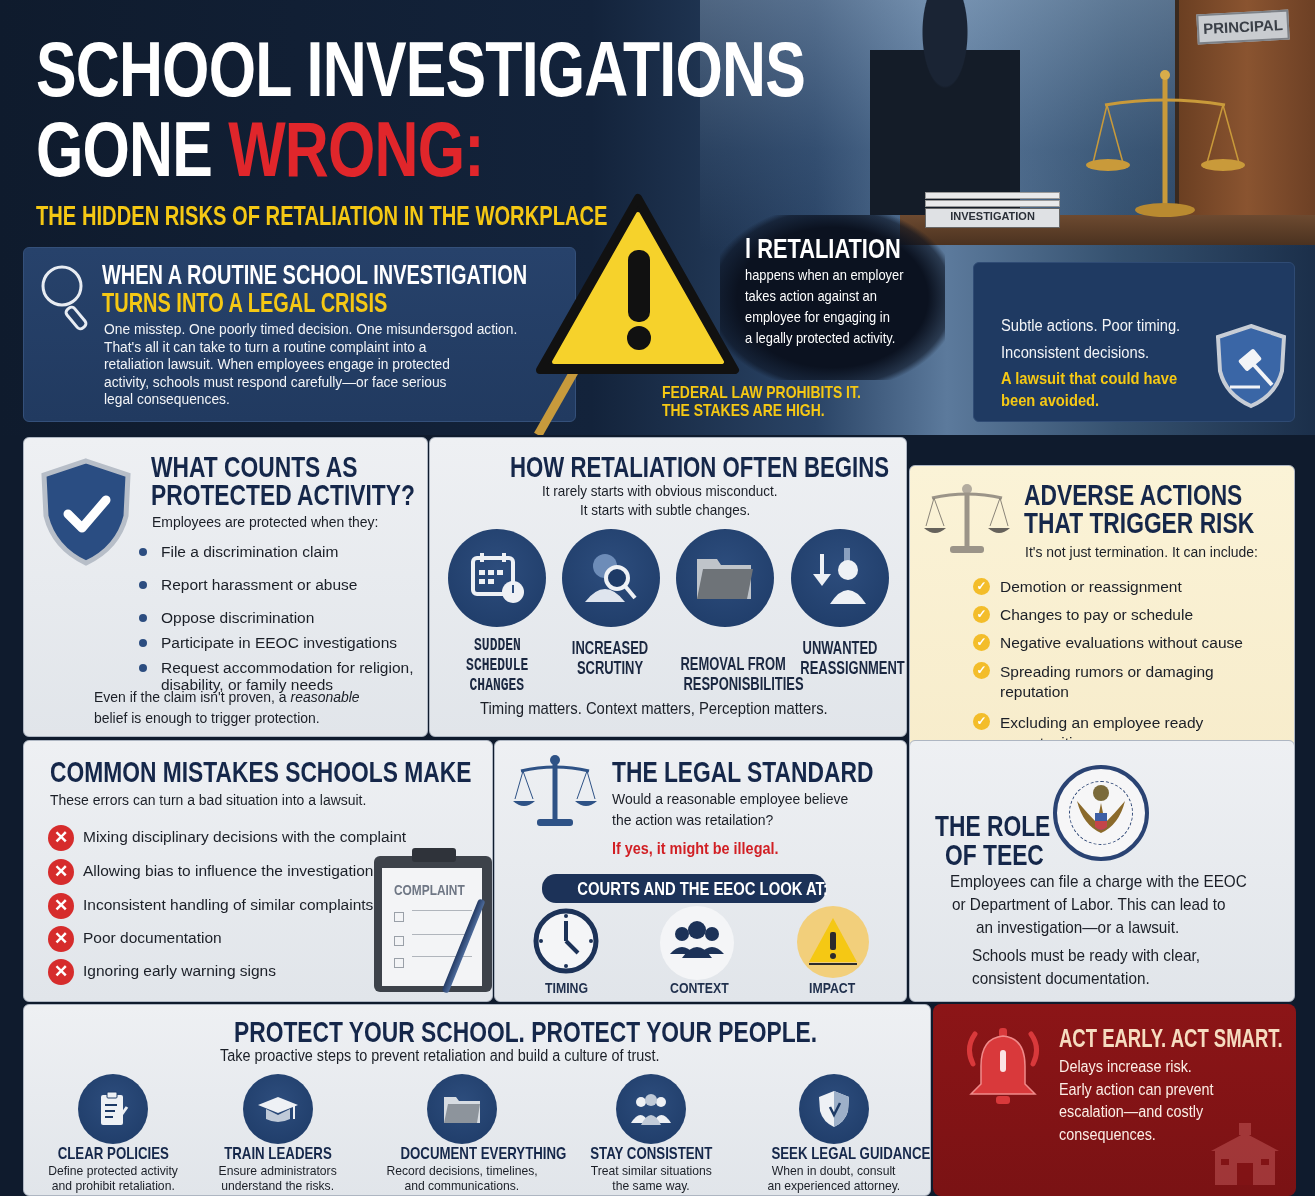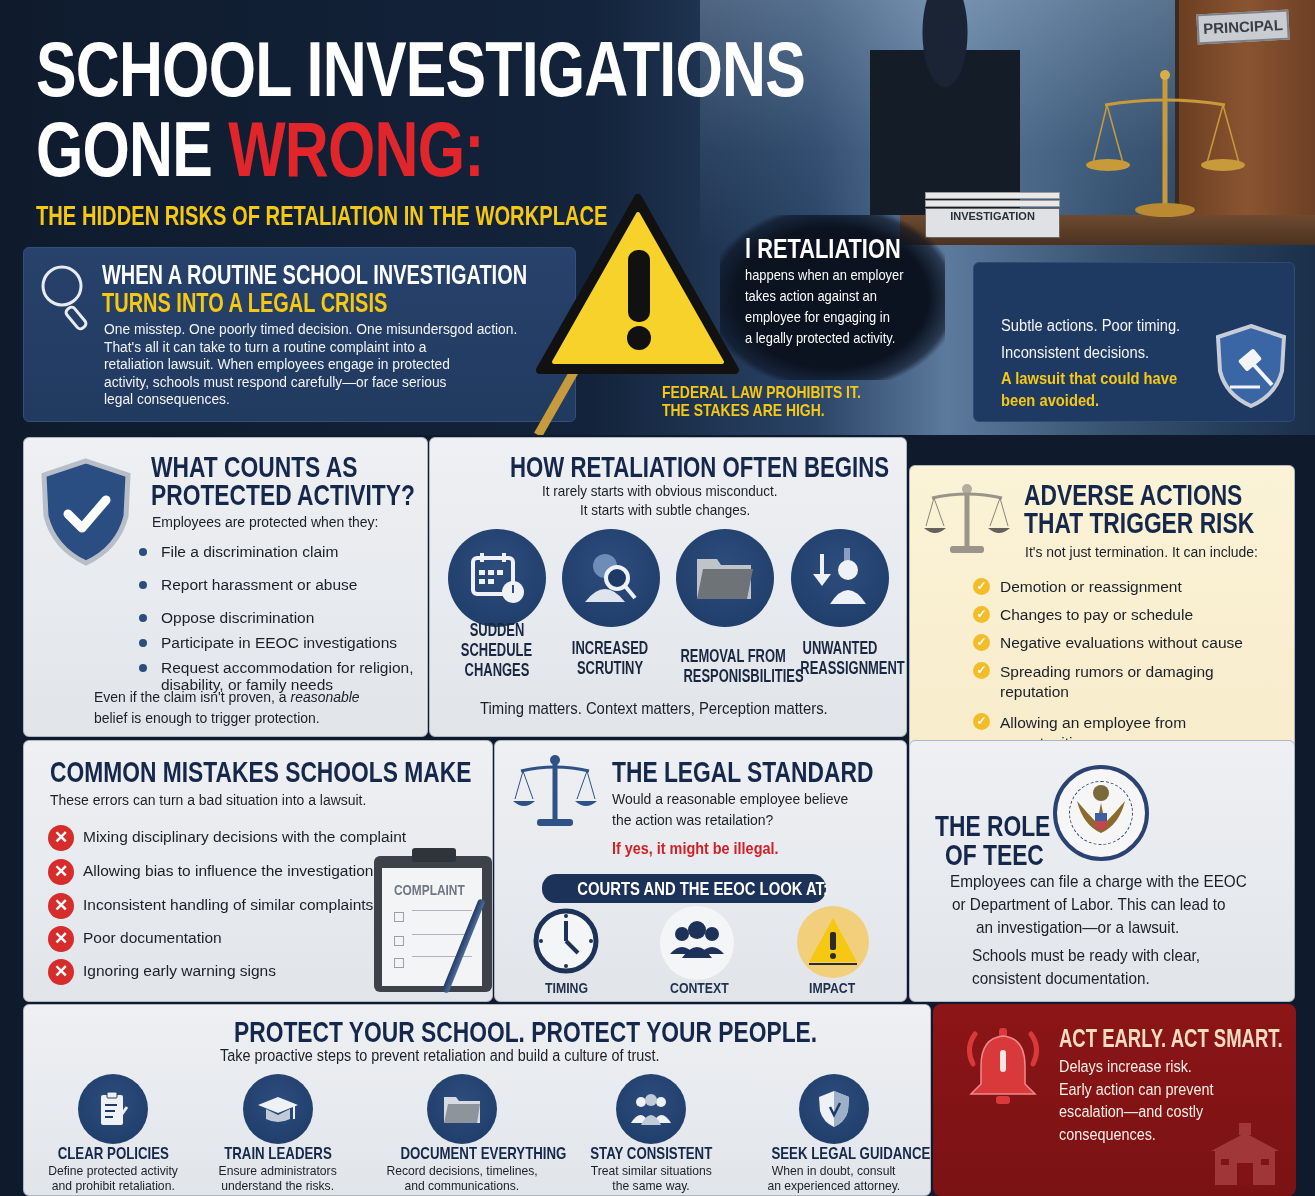--- a/index.html
+++ b/index.html
@@ -39,21 +39,21 @@
   }
   .desk {
     position: absolute; left: 900px; top: 215px; width: 415px; height: 30px;
     background: linear-gradient(180deg, #6d4a30, #4b3220);
   }
   .books {
     position: absolute; left: 925px; top: 192px; width: 135px; height: 44px;
   }
   .book { height: 7px; background: #e9e9ea; border: 1px solid #999; margin-bottom: 1px; }
   .book-label {
-    background: #dfe1e4; border: 1px solid #666; height: 30px;
+    background: #dfe1e4; border: 1px solid #666; height: 20px;
     font-size: 11px; font-weight: 700; color: #2a2f38; text-align: center; line-height: 14px;
   }
   .scales-photo {
     position: absolute; left: 1085px; top: 65px; width: 160px; height: 160px;
   }
 
   .title-line {
     position: absolute; left: 36px; color: #ffffff;
     font-size: 78px; font-weight: 700; line-height: 1; letter-spacing: -1px;
     transform: scaleX(0.78); transform-origin: left top; white-space: nowrap;
@@ -334,27 +334,27 @@
   <div class="circle-icon" style="left:361px; top:91px; width:98px; height:98px;">
     <svg width="64" height="64" viewBox="0 0 64 64">
         <line x1="14" y1="8" x2="14" y2="32" stroke="#eef1f5" stroke-width="4"></line>
         <path d="M5 28 L14 40 L23 28 Z" fill="#eef1f5"></path>
         <rect x="36" y="2" width="6" height="14" fill="#8aa0bf"></rect>
         <circle cx="40" cy="24" r="10" fill="#eef1f5"></circle>
         <path d="M22 58 Q40 30 58 58 Z" fill="#eef1f5"></path>
       </svg>
   </div>
 
-  <div class="icon-label" style="left:17px; top:182px; width:100px;">
+  <div class="icon-label" style="left:17px; top:197px; width:100px;font-family:Liberation Mono, monospace;">
     <span>SUDDEN</span><br><span>SCHEDULE</span><br><span>CHANGES</span>
   </div>
   <div class="icon-label" style="left:125px; top:200px; width:110px;">
     <span>INCREASED</span><br><span>SCRUTINY</span>
   </div>
-  <div class="icon-label" style="left:230px; top:208px; width:130px;">
+  <div class="icon-label" style="left:230px; top:216px; width:130px;">
     <span>REMOVAL FROM</span><br><span>RESPONISBILITIES</span>
   </div>
   <div class="icon-label" style="left:350px; top:200px; width:120px;">
     <span>UNWANTED</span><br><span>REASSIGNMENT</span>
   </div>
   <div class="ptext" style="left:50px; top:261px; font-size:16.5px;">Timing matters. Context matters, Perception matters.</div>
 </div>
 
 <div class="panel cream" style="left:909px; top:437px; width:386px; height:300px;margin-top:28px;">
   <svg style="position:absolute; left:14px; top:14px;" width="86" height="80" viewBox="0 0 86 80">
@@ -370,21 +370,21 @@
     <rect x="26" y="66" width="34" height="7" rx="3" fill="#9b9488"></rect>
   </svg>
   <div class="ptitle" style="left:114px; top:14px; font-size:30px;">ADVERSE ACTIONS</div>
   <div class="ptitle" style="left:114px; top:42px; font-size:30px;">THAT TRIGGER RISK</div>
   <div class="ptext" style="left:115px; top:77px; font-size:15.5px;">It's not just termination. It can include:</div>
   <ul class="bullet-list" style="left:63px; top:112px; width:310px;">
     <li style="padding-left:27px; margin-bottom:11px;"><span class="check">✓</span><span>Demotion or reassignment</span></li>
     <li style="padding-left:27px; margin-bottom:11px;"><span class="check">✓</span><span>Changes to pay or schedule</span></li>
     <li style="padding-left:27px; margin-bottom:11px;"><span class="check">✓</span><span>Negative evaluations without cause</span></li>
     <li style="padding-left:27px; margin-bottom:11px; line-height:20px;"><span class="check">✓</span><span>Spreading rumors or damaging</span><br><span>reputation</span></li>
-    <li style="padding-left:27px; line-height:20px;"><span class="check">✓</span><span>Allowing an employee from</span><br><span>opportunities</span></li>
+    <li style="padding-left:27px; line-height:20px;"><span class="check">✓</span><span>Excluding an employee ready</span><br><span>opportunities</span></li>
   </ul>
 </div>
 
 <div class="panel" style="left:23px; top:740px; width:470px; height:262px;">
   <div class="ptitle" style="left:26px; top:16px; font-size:30px;">COMMON MISTAKES SCHOOLS MAKE</div>
   <div class="ptext" style="left:26px; top:50px; font-size:15.5px;">These errors can turn a bad situation into a lawsuit.</div>
   <ul class="bullet-list" style="left:24px; top:87px; width:400px;">
     <li style="padding-left:35px; margin-bottom:17px;"><span class="xmark">✕</span><span>Mixing disciplinary decisions with the complaint</span></li>
     <li style="padding-left:35px; margin-bottom:17px;"><span class="xmark">✕</span><span>Allowing bias to influence the investigation</span></li>
     <li style="padding-left:35px; margin-bottom:16px;"><span class="xmark">✕</span><span>Inconsistent handling of similar complaints</span></li>

